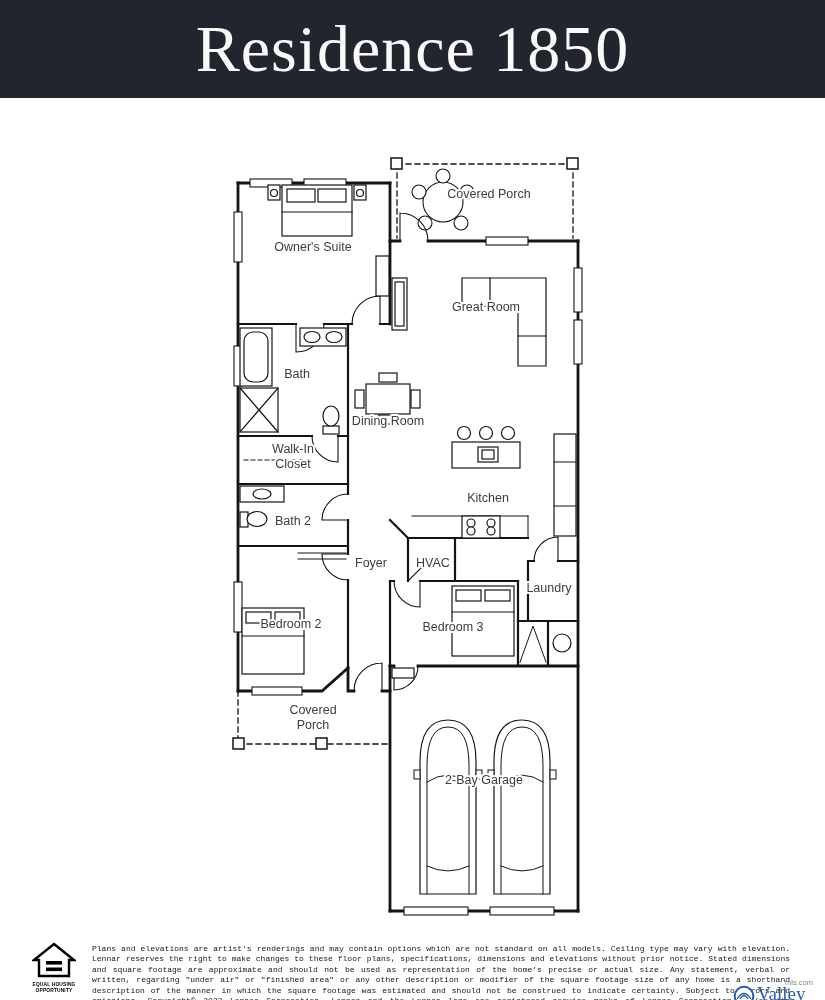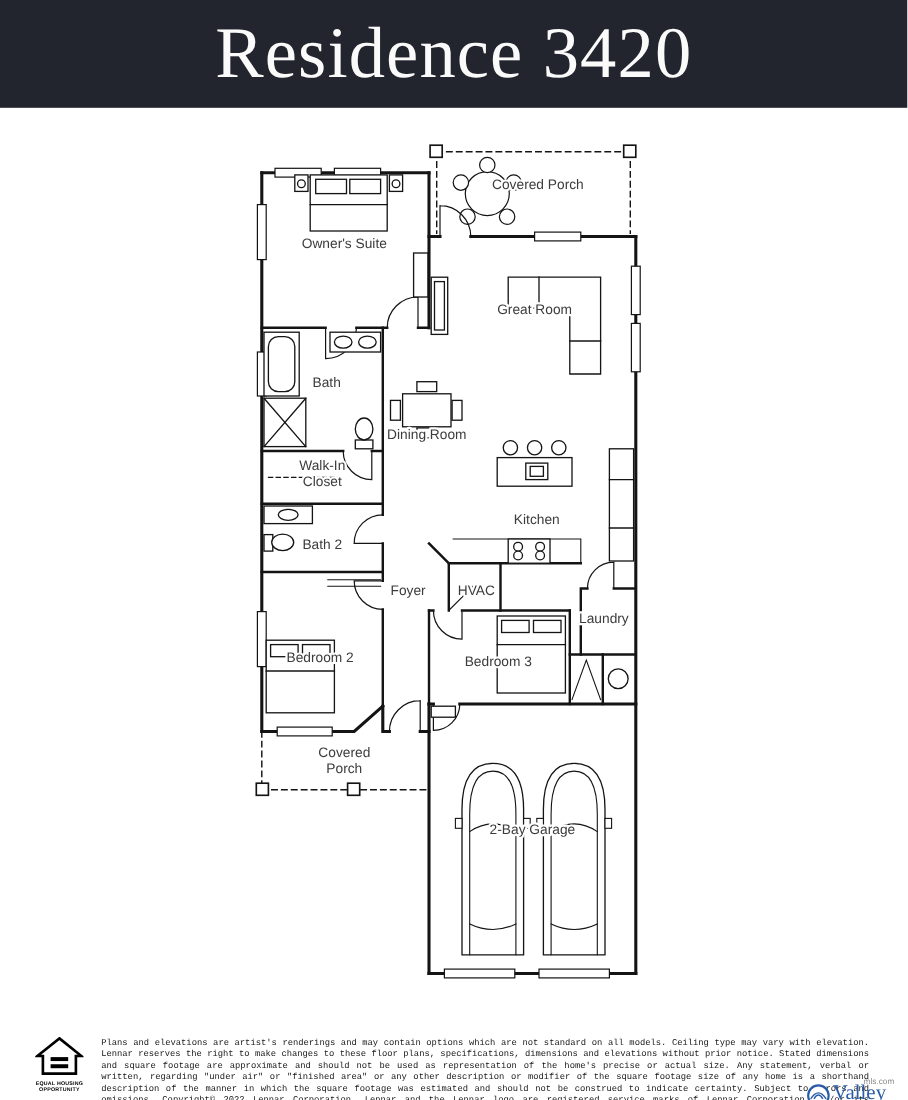--- a/index.html
+++ b/index.html
@@ -8,21 +8,21 @@
     font-family:"Liberation Sans",sans-serif;overflow:hidden;
   }
   .header{
     position:absolute;top:0;left:0;width:825px;height:98px;background:#22242e;
     display:flex;align-items:center;justify-content:center;
   }
   .header h1{
     margin:0;color:#fafafa;font-family:"Liberation Serif",serif;
     font-size:66px;font-weight:400;letter-spacing:1px;line-height:1;
   }
-  .plan{position:absolute;top:88px;left:0;width:786px;height:812px;}
+  .plan{position:absolute;top:114px;left:0;width:786px;height:812px;}
   .plan svg{display:block;width:825px;height:812px;}
   text.lbl{
     font-family:"Liberation Sans",sans-serif;font-size:12.5px;fill:#3c3c3c;
     text-anchor:middle;paint-order:stroke;stroke:#ffffff;stroke-width:4px;stroke-linejoin:round;
   }
   .footer-text{
     position:absolute;left:92px;top:936px;width:698px;
     font-size:8px;line-height:1.3;color:#161616;text-align:justify;font-family:Liberation Mono, monospace;
   }
   .eho{position:absolute;left:30px;top:942px;width:48px;text-align:center;color:#000;}
@@ -32,21 +32,21 @@
   .v-name{
     position:absolute;left:24px;top:3px;font-family:"Liberation Serif",serif;
     font-size:19px;color:#2a5ca8;
   }
   .v-mls{position:absolute;right:12px;top:-2px;font-size:7.5px;color:#8a8a8a;}
 </style>
 </head>
 <body>
 
 <div class="header">
-  <h1>Residence 3420</h1>
+  <h1>Residence 1850</h1>
 </div>
 
 <div class="plan">
 <svg viewBox="0 98 825 812">
   <g stroke="#141414" fill="none" stroke-linecap="square">
 
     <g>
       <path stroke-dasharray="5 4" stroke-width="1.3" d="M397,148 H573 M397,148 V222 M573,148 V222"></path>
       <rect x="391" y="142" width="11" height="11" fill="#fff" stroke-width="1.5"></rect>
       <rect x="567" y="142" width="11" height="11" fill="#fff" stroke-width="1.5"></rect>

